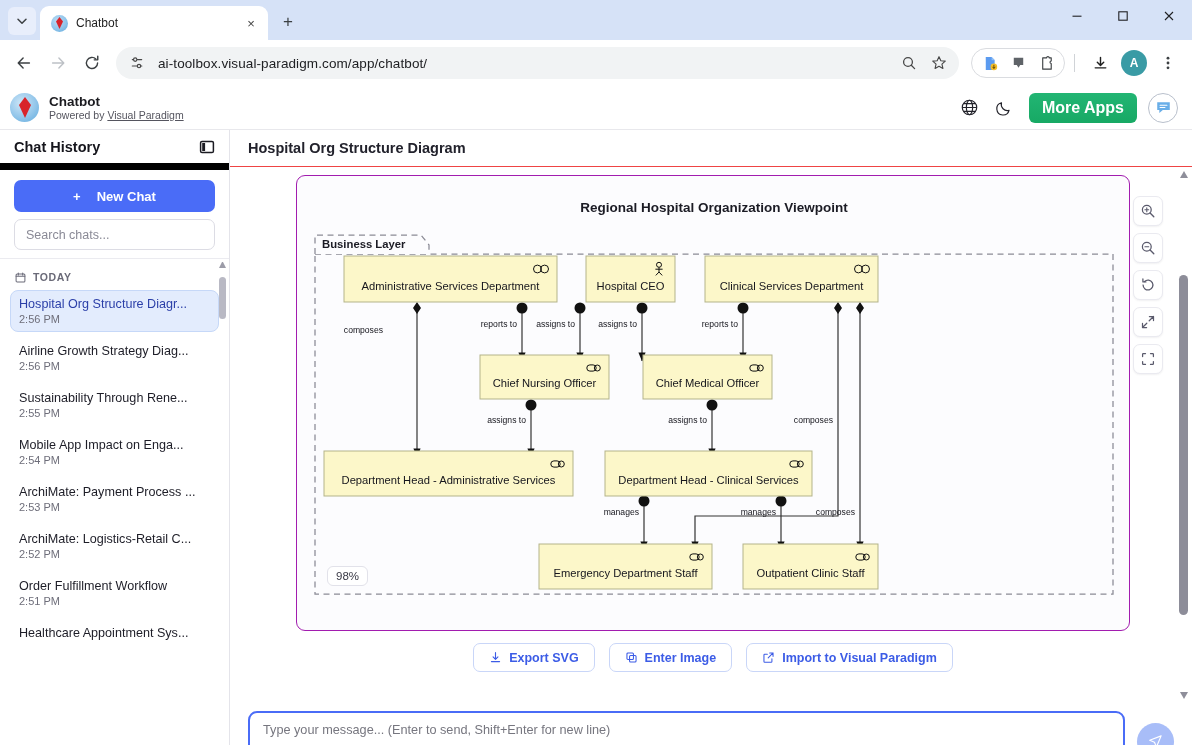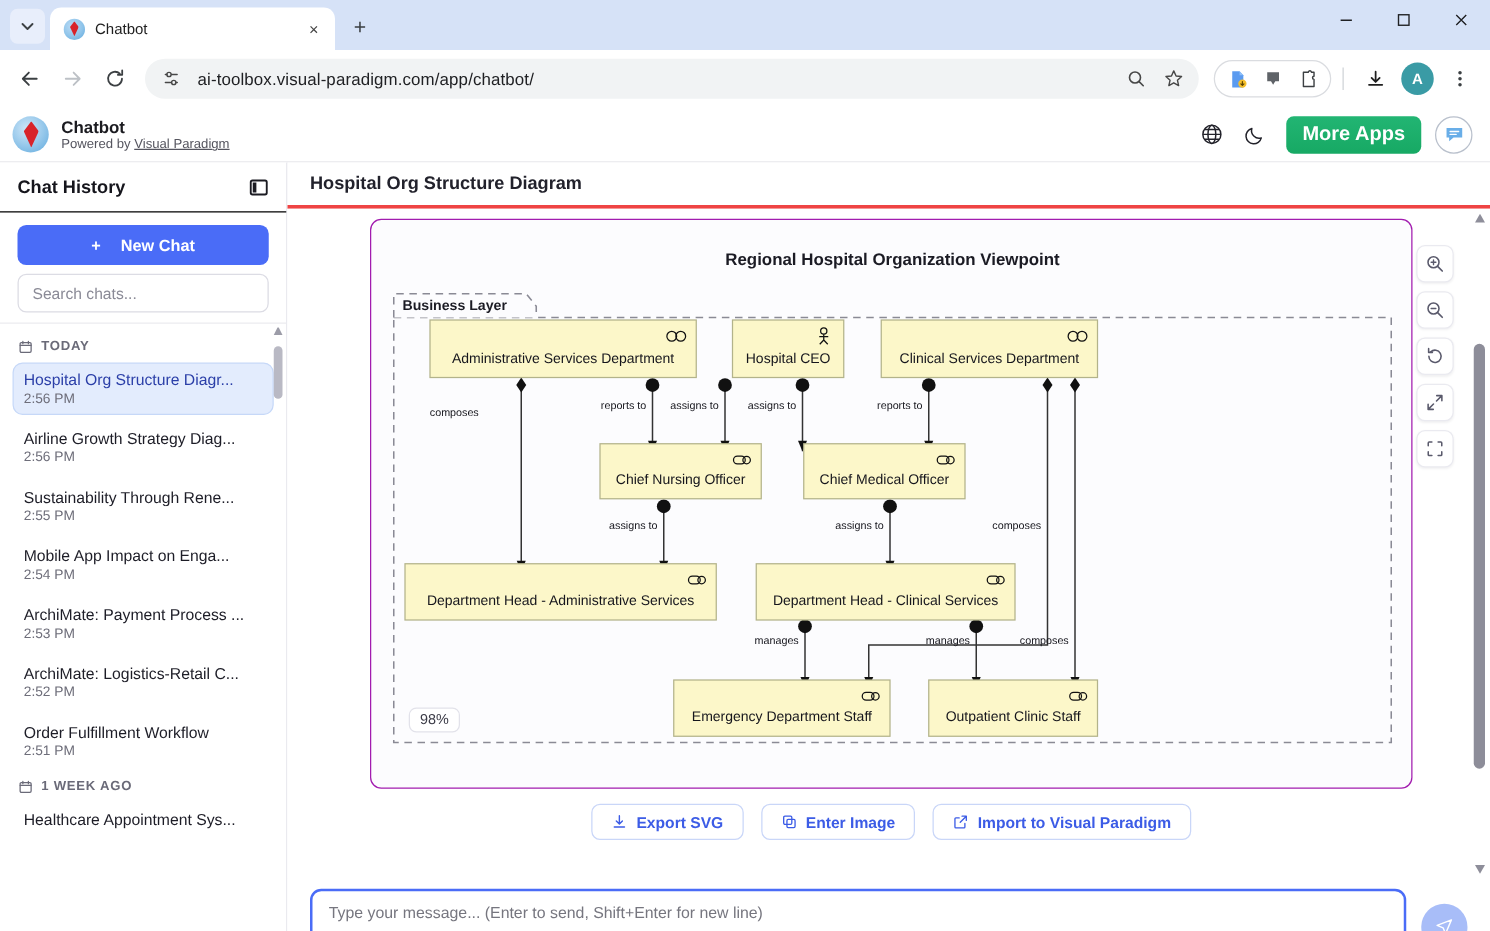--- a/index.html
+++ b/index.html
@@ -213,21 +213,21 @@
     width: 230px;
     background: #fff;
     border-right: 1px solid #e4e4ea;
     display: flex; flex-direction: column;
     flex: 0 0 230px;
   }
   .sb-head {
     height: 40px;
     display: flex; align-items: center;
     padding: 0 10px 0 14px;
-    border-bottom: 1px solid #000000;
+    border-bottom: 7px solid #000000;
   }
   .sb-title { font-size: 14.5px; font-weight: bold; color: #15151c; flex: 1; }
   .sb-collapse {
     width: 24px; height: 24px;
     display: flex; align-items: center; justify-content: center;
   }
   .sb-top { padding: 10px 14px 8px 14px; border-bottom: 1px solid #ebebf0; }
   .new-chat-btn {
     width: 100%; height: 32px;
     background: #4a6cf7;
@@ -300,21 +300,21 @@
   .main {
     flex: 1;
     display: flex; flex-direction: column;
     background: #fff;
     min-width: 0;
   }
   .main-head {
     height: 37px;
     display: flex; align-items: center;
     padding: 0 18px;
-    border-bottom: 3px solid #ef4444;
+    border-bottom: 1px solid #ef4444;
   }
   .main-head-title { font-size: 14.5px; font-weight: bold; color: #22222c; }
 
   .chat-scroll {
     flex: 1;
     position: relative;
     overflow: hidden;
     background: #fff;
   }
   .msg-wrap { padding: 8px 62px 0 66px; }
@@ -626,27 +626,20 @@
             <div class="chat-item-title">ArchiMate: Payment Process ...</div>
             <div class="chat-item-time">2:53 PM</div>
           </div>
           <div class="chat-item">
             <div class="chat-item-title">ArchiMate: Logistics-Retail C...</div>
             <div class="chat-item-time">2:52 PM</div>
           </div>
           <div class="chat-item">
             <div class="chat-item-title">Order Fulfillment Workflow</div>
             <div class="chat-item-time">2:51 PM</div>
-          </div>
-          <div class="sb-group-label">
-            <svg width="11" height="11" viewBox="0 0 12 12">
-              <rect x="1.2" y="2.2" width="9.6" height="8.6" rx="1.1" fill="none" stroke="#6a6a78" stroke-width="1.1"></rect>
-              <path d="M1.2 4.6h9.6M3.6 1.2v2M8.4 1.2v2" stroke="#6a6a78" stroke-width="1.1" stroke-linecap="round"></path>
-            </svg>
-            <span>1 WEEK AGO</span>
           </div>
           <div class="chat-item">
             <div class="chat-item-title">Healthcare Appointment Sys...</div>
           </div>
         </div>
       <div class="sb-scroll-track">
         <span class="sb-scroll-arrow up"></span>
         <span class="sb-scroll-thumb"></span>
 
       </div>

